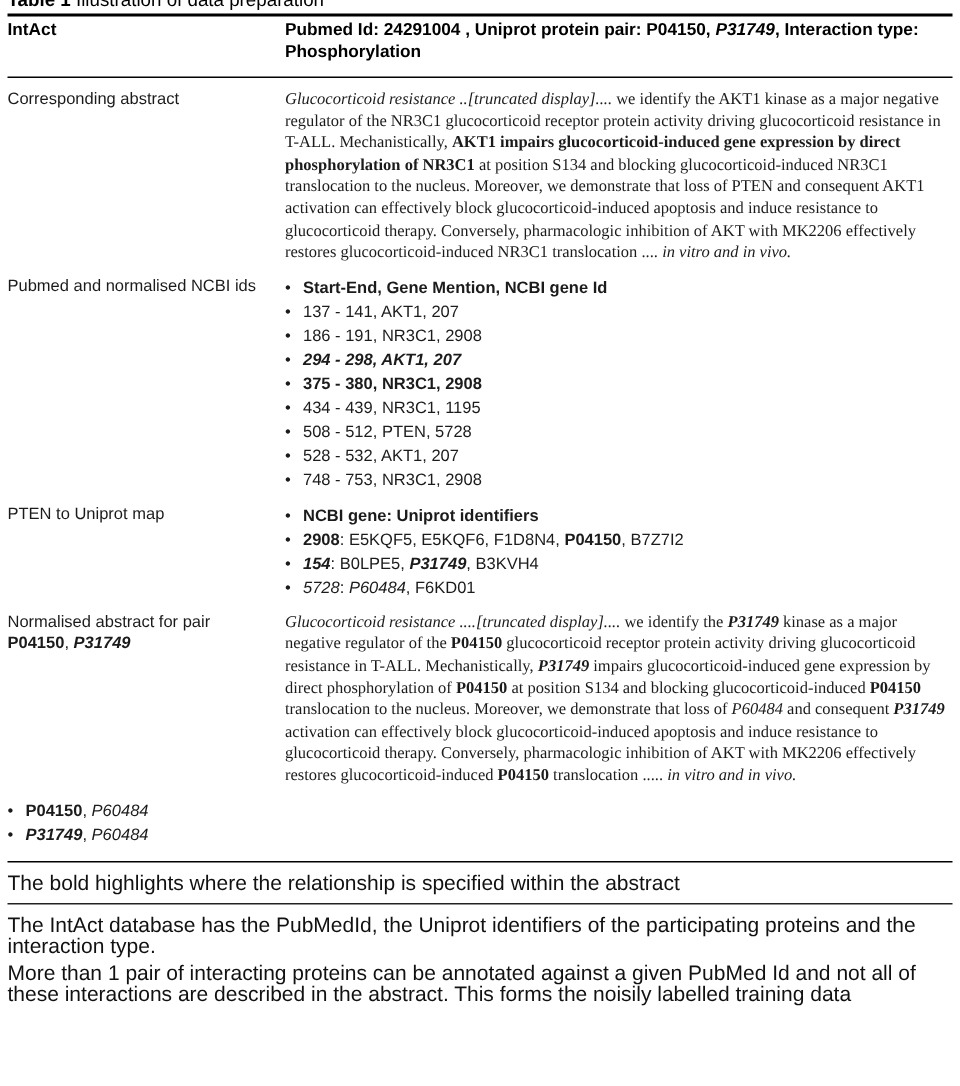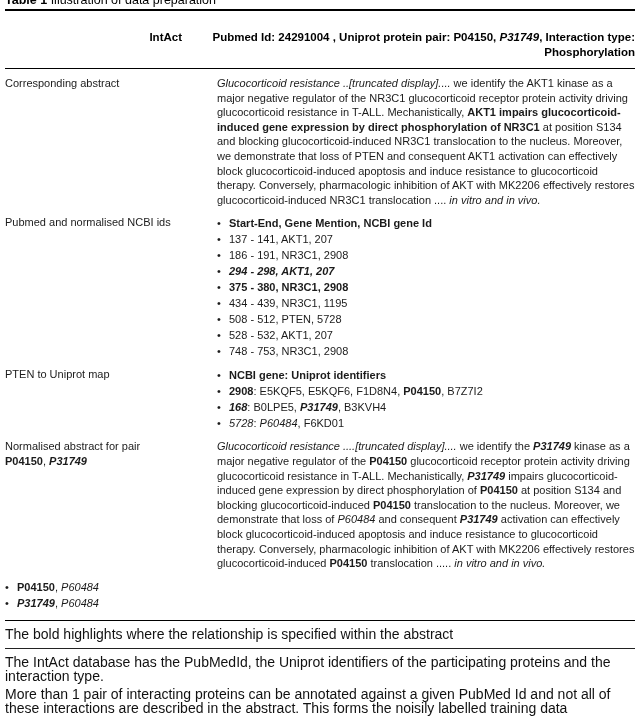--- a/index.html
+++ b/index.html
@@ -20,28 +20,28 @@
   .caption-text { position: absolute; top: -7px; left: 0; font-size: 12.5px; white-space: nowrap; color: #000; }
 
   .rule { height: 0; border-top: 1px solid #000; }
   .rule.thick { border-top-width: 2px; }
   .rule.mid { border-top-color: #222; }
 
   .trow { display: flex; align-items: flex-start; }
   .c1 { width: 185px; flex: none; padding-right: 8px; line-height: 14.4px; }
   .c2 { flex: 1; min-width: 0; }
 
-  .header-row { padding: 19px 0 8px 0; text-align: right; }
+  .header-row { padding: 2px 0 8px 0; }
   .header-row .c1, .header-row .c2 { font-weight: bold; font-size: 11.5px; line-height: 15px; color: #000; }
 
   .tbody { padding: 7px 0 5px 0; }
-  .brow { margin-bottom: 8px; gap: 27px; }
+  .brow { margin-bottom: 8px; }
   .brow:last-child { margin-bottom: 4px; }
 
-  .para { line-height: 14.6px; }
+  .para { line-height: 14.6px; font-family: Liberation Serif, serif; }
 
   .bullet-line { display: flex; line-height: 16px; }
   .bullet { width: 12px; flex: none; font-size: 11px; }
   .bullet-text { flex: 1; min-width: 0; }
 
   .footnotes { }
   .footnote { font-size: 14px; line-height: 14px; color: #111; }
   .fn-first { padding: 6px 0 7px 0; }
   .fn-pad { padding-top: 6px; }
   .fn-last { padding-top: 4px; }
@@ -122,21 +122,21 @@
           <div class="bullet-line">
             <span class="bullet">•</span>
             <span class="bullet-text"><span class="b">NCBI gene: Uniprot identifiers</span></span>
           </div>
           <div class="bullet-line">
             <span class="bullet">•</span>
             <span class="bullet-text"><span class="b">2908</span><span>: E5KQF5, E5KQF6, F1D8N4, </span><span class="b">P04150</span><span>, B7Z7I2</span></span>
           </div>
           <div class="bullet-line">
             <span class="bullet">•</span>
-            <span class="bullet-text"><span class="b i">168</span><span>: B0LPE5, </span><span class="b i">P31749</span><span>, B3KVH4</span></span>
+            <span class="bullet-text"><span class="b i">154</span><span>: B0LPE5, </span><span class="b i">P31749</span><span>, B3KVH4</span></span>
           </div>
           <div class="bullet-line">
             <span class="bullet">•</span>
             <span class="bullet-text"><span class="i">5728</span><span>: </span><span class="i">P60484</span><span>, F6KD01</span></span>
           </div>
         </div>
     </div>
 
     <div class="trow brow">
       <div class="c1"><span>Normalised abstract for pair </span><span class="b">P04150</span><span>, </span><span class="b i">P31749</span></div>

